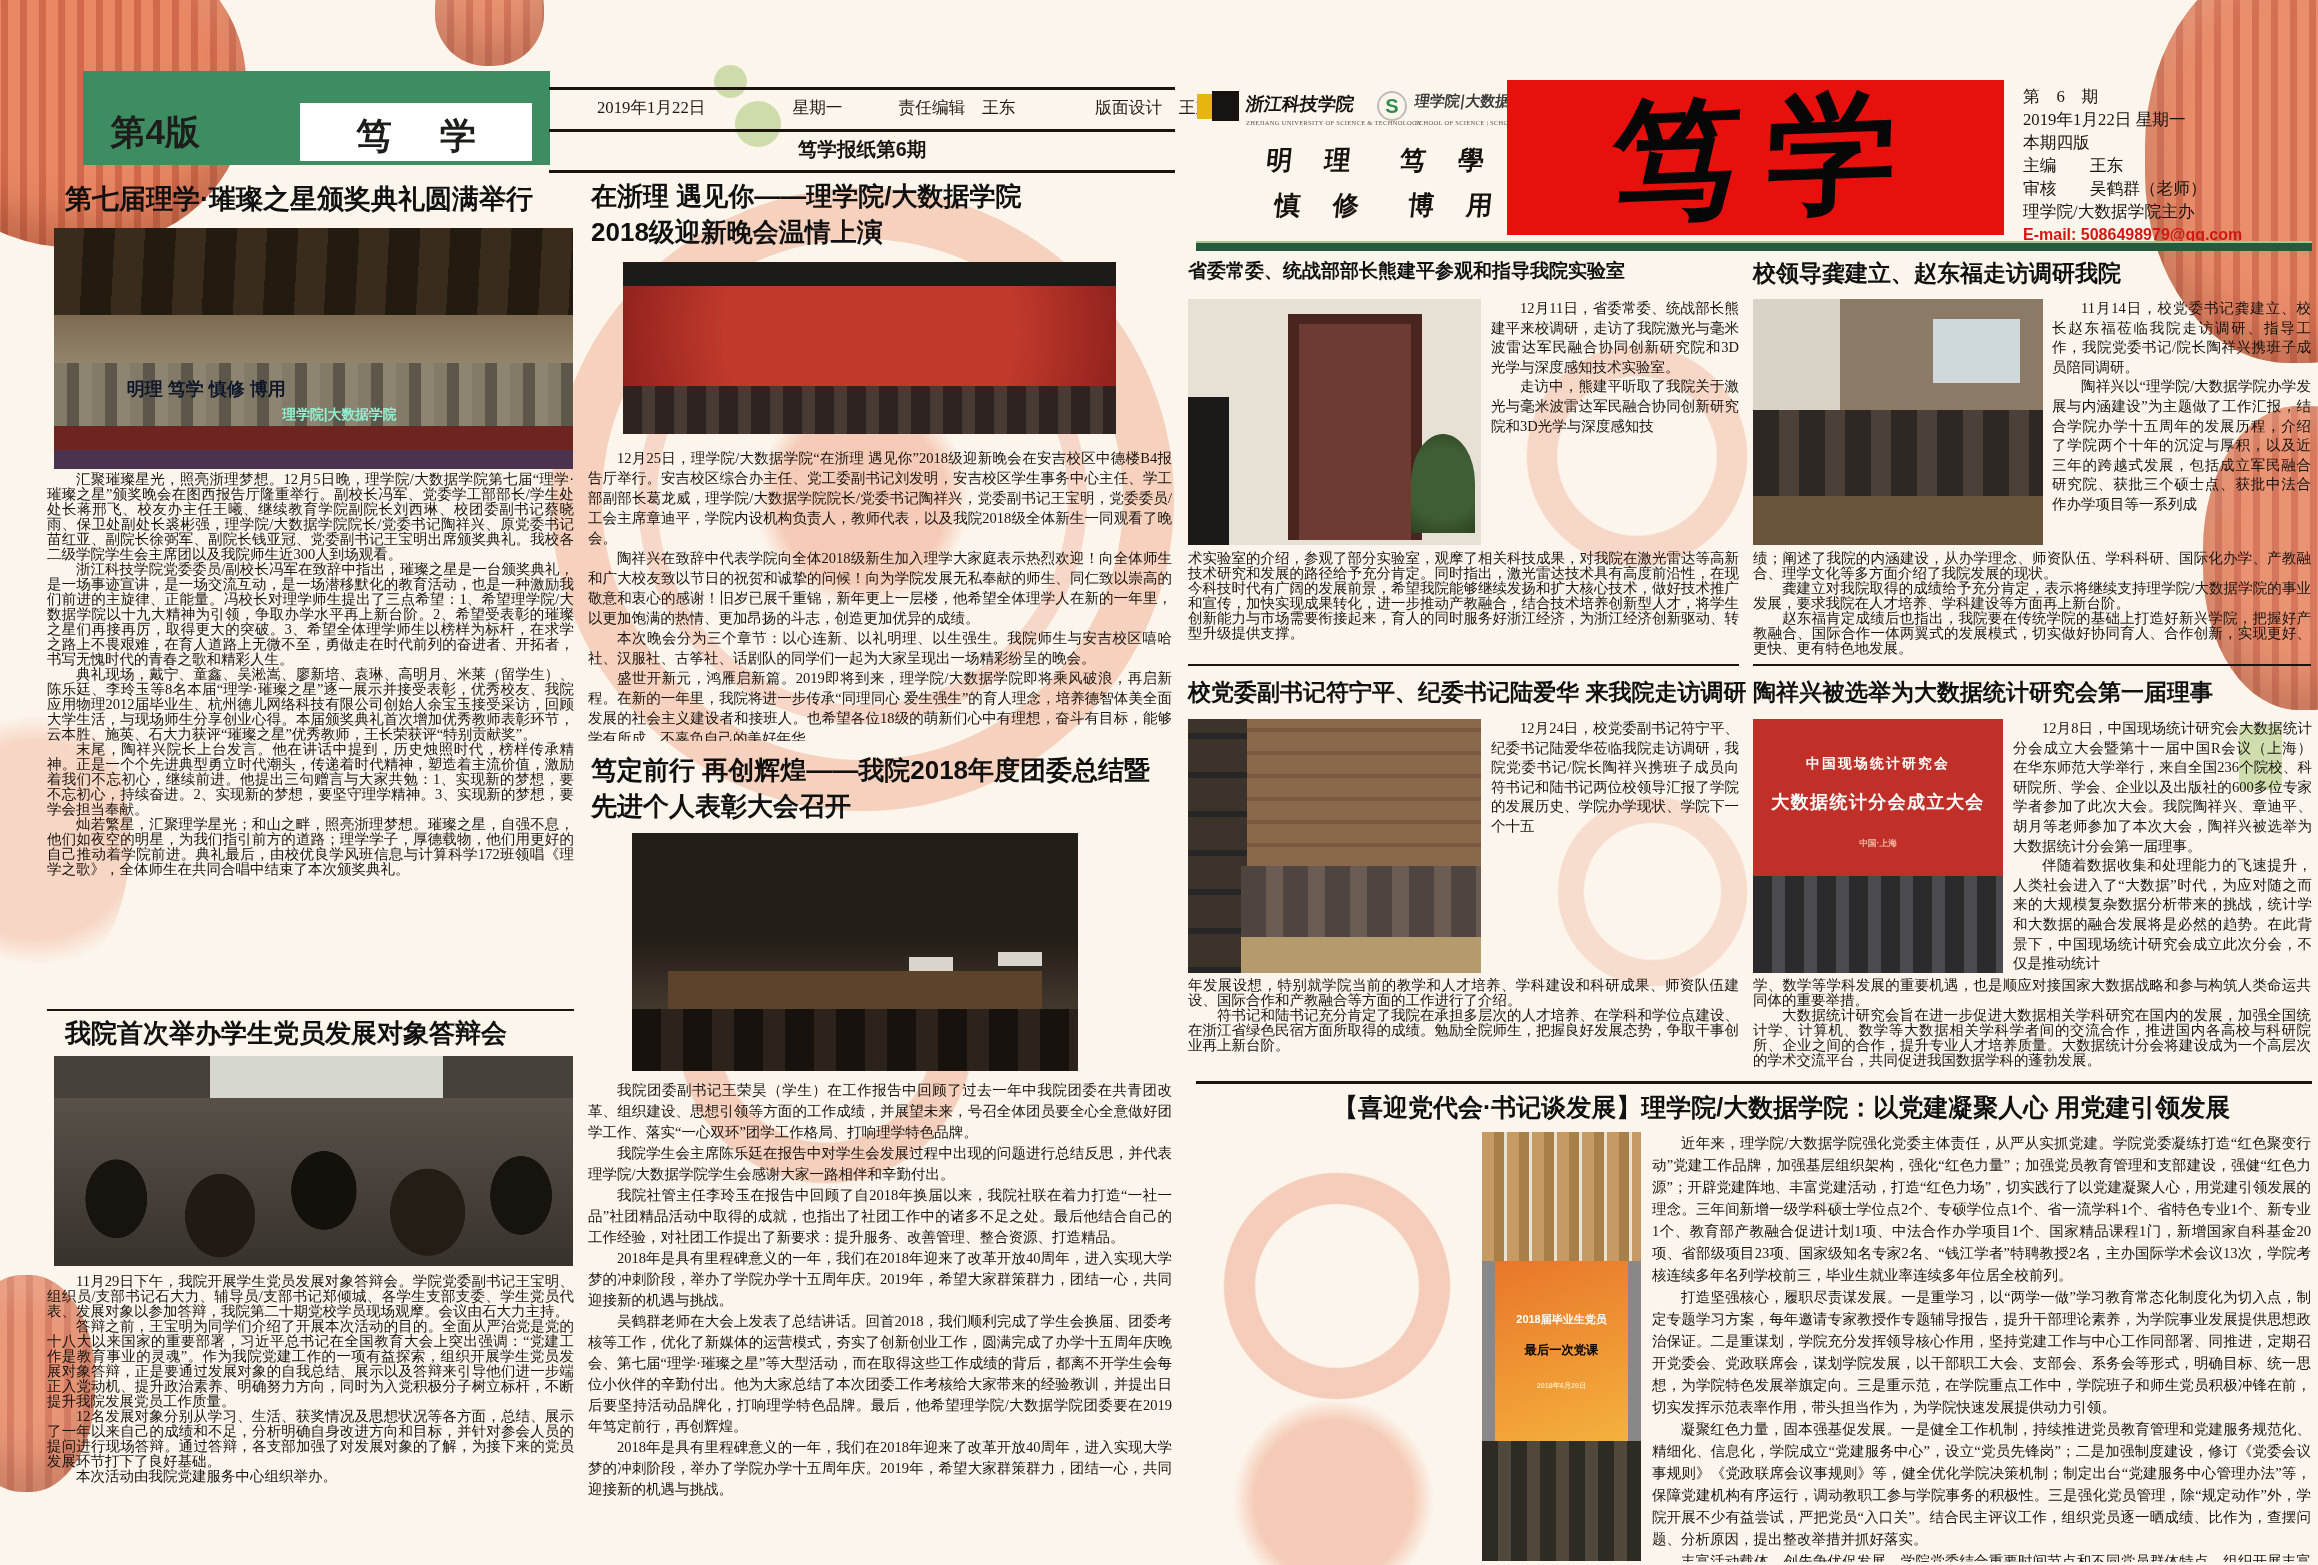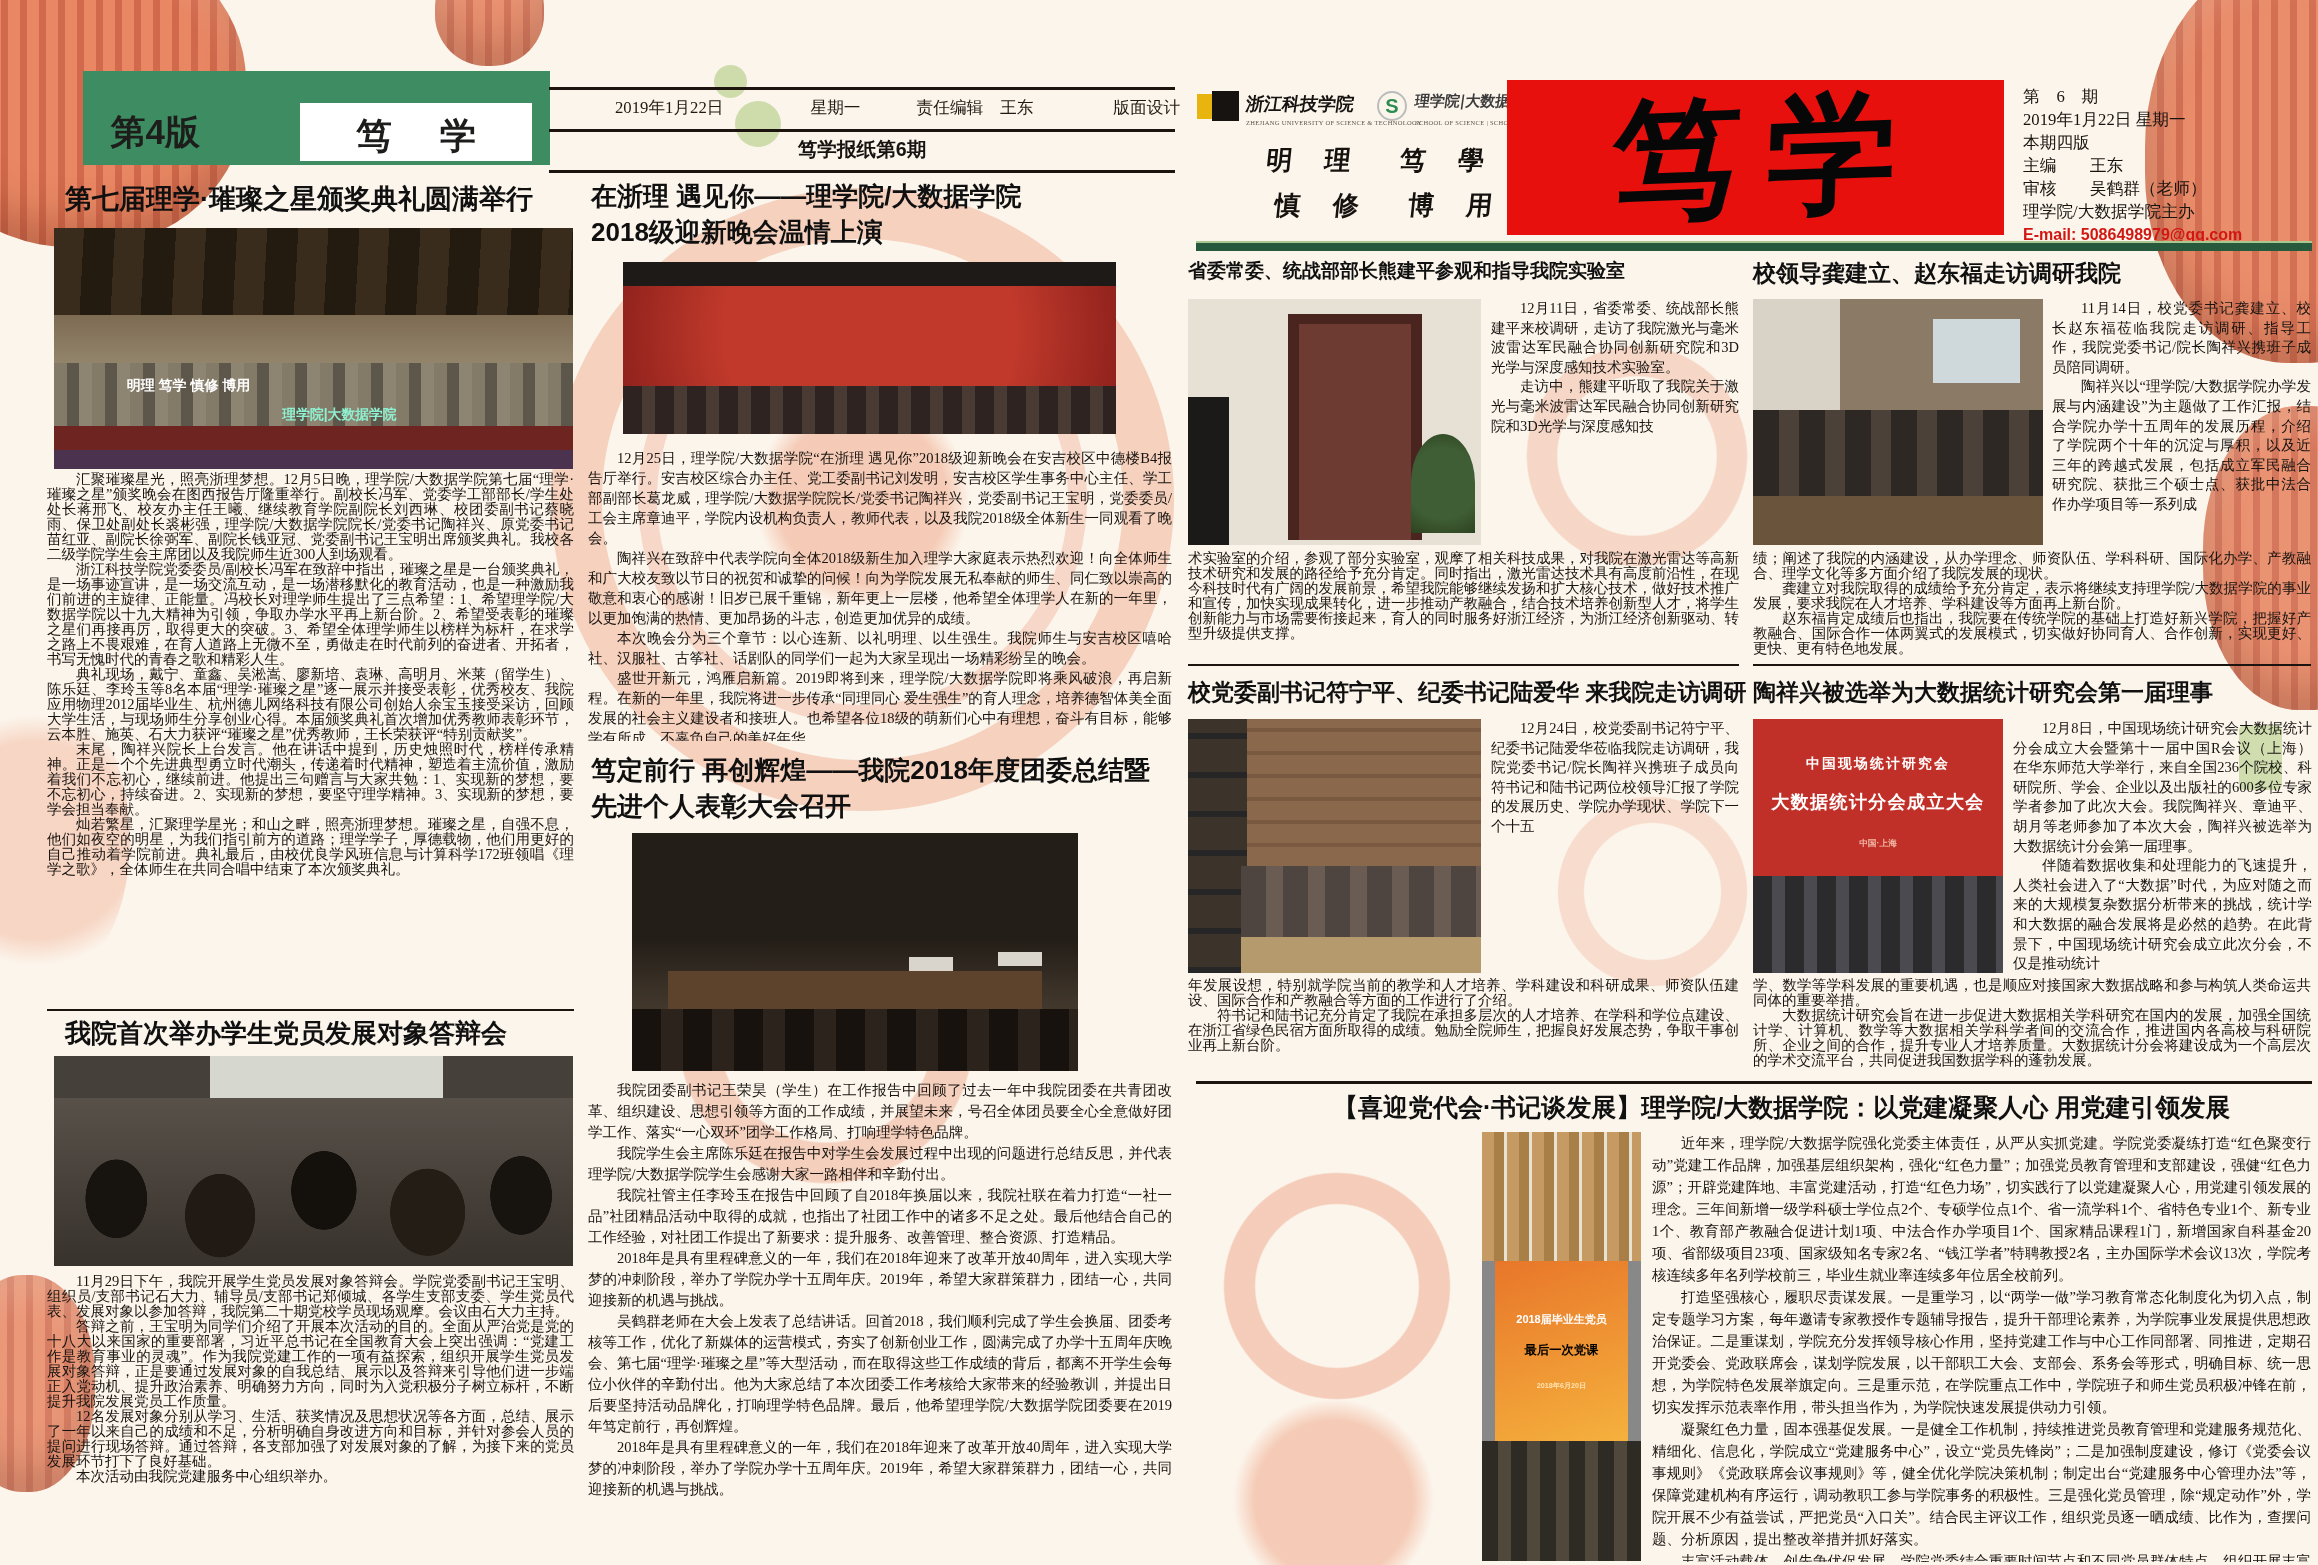--- a/index.html
+++ b/index.html
@@ -67,21 +67,21 @@
 <div class="abs edition-box" style="left:83px;top:71px;width:467px;height:94px">
   <div class="abs edition-label" style="left:27.5px;top:38px;font-size:35px">第4版</div>
   <div class="abs edition-white" style="left:217px;top:32px;width:232px;height:58px">
     <span class="edition-label" style="font-size:36px;letter-spacing:19px;padding-left:19px">笃 学</span>
   </div>
 </div>
 <div class="rule" style="left:549px;top:87px;width:626px"></div>
 <div class="rule" style="left:549px;top:129px;width:626px"></div>
 <div class="rule" style="left:549px;top:170px;width:626px"></div>
 <div class="abs" style="left:572px;top:96px;width:601px;display:flex;z-index:2">
-  <span class="band-text" style="margin-left:43px">2019年1月22日</span>
+  <span class="band-text" style="margin-left:25px">2019年1月22日</span>
   <span class="band-text" style="margin-left:87px">星期一</span>
   <span class="band-text" style="margin-left:56px">责任编辑　王东</span>
   <span class="band-text" style="margin-left:80px">版面设计　王东</span>
 </div>
 <div class="abs" style="left:549px;top:136px;width:626px;text-align:center;font-size:19.6px;font-weight:bold;z-index:2;font-family:'Liberation Sans',sans-serif">笃学报纸第6期</div>
 
 <div class="abs" style="left:1197px;top:91px;width:170px;height:43px;z-index:2">
   <span class="abs" style="left:0;top:2.9px;width:14.5px;height:25px;background:#e7b50e"></span>
   <span class="abs" style="left:14.5px;top:0;width:27.5px;height:30px;background:#171310"></span>
   <span class="abs logo-name" style="left:49px;top:1.4px">浙江科技学院</span>
@@ -110,21 +110,21 @@
 </div>
 <div class="abs green-bar" style="left:1196px;top:241px;width:1116px;height:10px"></div>
 
 <div class="abs headline" style="left:65px;top:181px;width:496px;font-size:27px">第七届理学·璀璨之星颁奖典礼圆满举行</div>
 <div class="abs photo" style="left:54px;top:228px;width:519px;height:241px">
   <div class="abs" style="left:0;top:0;width:100%;height:36%;background:repeating-linear-gradient(93deg,#3a2c1c 0 30px,#231a10 30px 61px)"></div>
   <div class="abs" style="left:0;top:36%;width:100%;height:20%;background:linear-gradient(180deg,#7d6c52,#93846c)"></div>
   <div class="abs" style="left:0;top:56%;width:100%;height:26%;background:repeating-linear-gradient(90deg,#837a68 0 13px,#5d564a 13px 25px,#8d8472 25px 38px)"></div>
   <div class="abs" style="left:0;top:82%;width:100%;height:10%;background:#6e2420"></div>
   <div class="abs" style="left:0;top:92%;width:100%;height:8%;background:#4b3350"></div>
-  <span class="ph-txt" style="left:14%;top:62%;color:#ffffff;font-size:14px">明理 笃学 慎修 博用</span>
+  <span class="ph-txt" style="left:14%;top:62%;color:#0f172a;font-size:18px">明理 笃学 慎修 博用</span>
   <span class="ph-txt" style="left:44%;top:74%;color:#8ef0d0;font-size:13.8px">理学院|大数据学院</span>
 </div>
 <div class="abs body-text" style="left:47px;top:472px;width:527px;height:533px">
   <p>汇聚璀璨星光，照亮浙理梦想。12月5日晚，理学院/大数据学院第七届“理学·璀璨之星”颁奖晚会在图西报告厅隆重举行。副校长冯军、党委学工部部长/学生处处长蒋邢飞、校友办主任王曦、继续教育学院副院长刘西琳、校团委副书记蔡晓雨、保卫处副处长裘彬强，理学院/大数据学院院长/党委书记陶祥兴、原党委书记苗红亚、副院长徐弼军、副院长钱亚冠、党委副书记王宝明出席颁奖典礼。我校各二级学院学生会主席团以及我院师生近300人到场观看。</p>
   <p>浙江科技学院党委委员/副校长冯军在致辞中指出，璀璨之星是一台颁奖典礼，是一场事迹宣讲，是一场交流互动，是一场潜移默化的教育活动，也是一种激励我们前进的主旋律、正能量。冯校长对理学师生提出了三点希望：1、希望理学院/大数据学院以十九大精神为引领，争取办学水平再上新台阶。2、希望受表彰的璀璨之星们再接再厉，取得更大的突破。3、希望全体理学师生以榜样为标杆，在求学之路上不畏艰难，在育人道路上无微不至，勇做走在时代前列的奋进者、开拓者，书写无愧时代的青春之歌和精彩人生。</p>
   <p>典礼现场，戴宁、童鑫、吴淞嵩、廖新培、袁琳、高明月、米莱（留学生）、陈乐廷、李玲玉等8名本届“理学·璀璨之星”逐一展示并接受表彰，优秀校友、我院应用物理2012届毕业生、杭州德儿网络科技有限公司创始人余宝玉接受采访，回顾大学生活，与现场师生分享创业心得。本届颁奖典礼首次增加优秀教师表彰环节，云本胜、施英、石大力获评“璀璨之星”优秀教师，王长荣获评“特别贡献奖”。</p>
   <p>末尾，陶祥兴院长上台发言。他在讲话中提到，历史烛照时代，榜样传承精神。正是一个个先进典型勇立时代潮头，传递着时代精神，塑造着主流价值，激励着我们不忘初心，继续前进。他提出三句赠言与大家共勉：1、实现新的梦想，要不忘初心，持续奋进。2、实现新的梦想，要坚守理学精神。3、实现新的梦想，要学会担当奉献。</p>
   <p>灿若繁星，汇聚理学星光；和山之畔，照亮浙理梦想。璀璨之星，自强不息，他们如夜空的明星，为我们指引前方的道路；理学学子，厚德载物，他们用更好的自己推动着学院前进。典礼最后，由校优良学风班信息与计算科学172班领唱《理学之歌》，全体师生在共同合唱中结束了本次颁奖典礼。</p>
 </div>
 <div class="rule" style="left:47px;top:1009px;width:527px;height:2.2px"></div>

